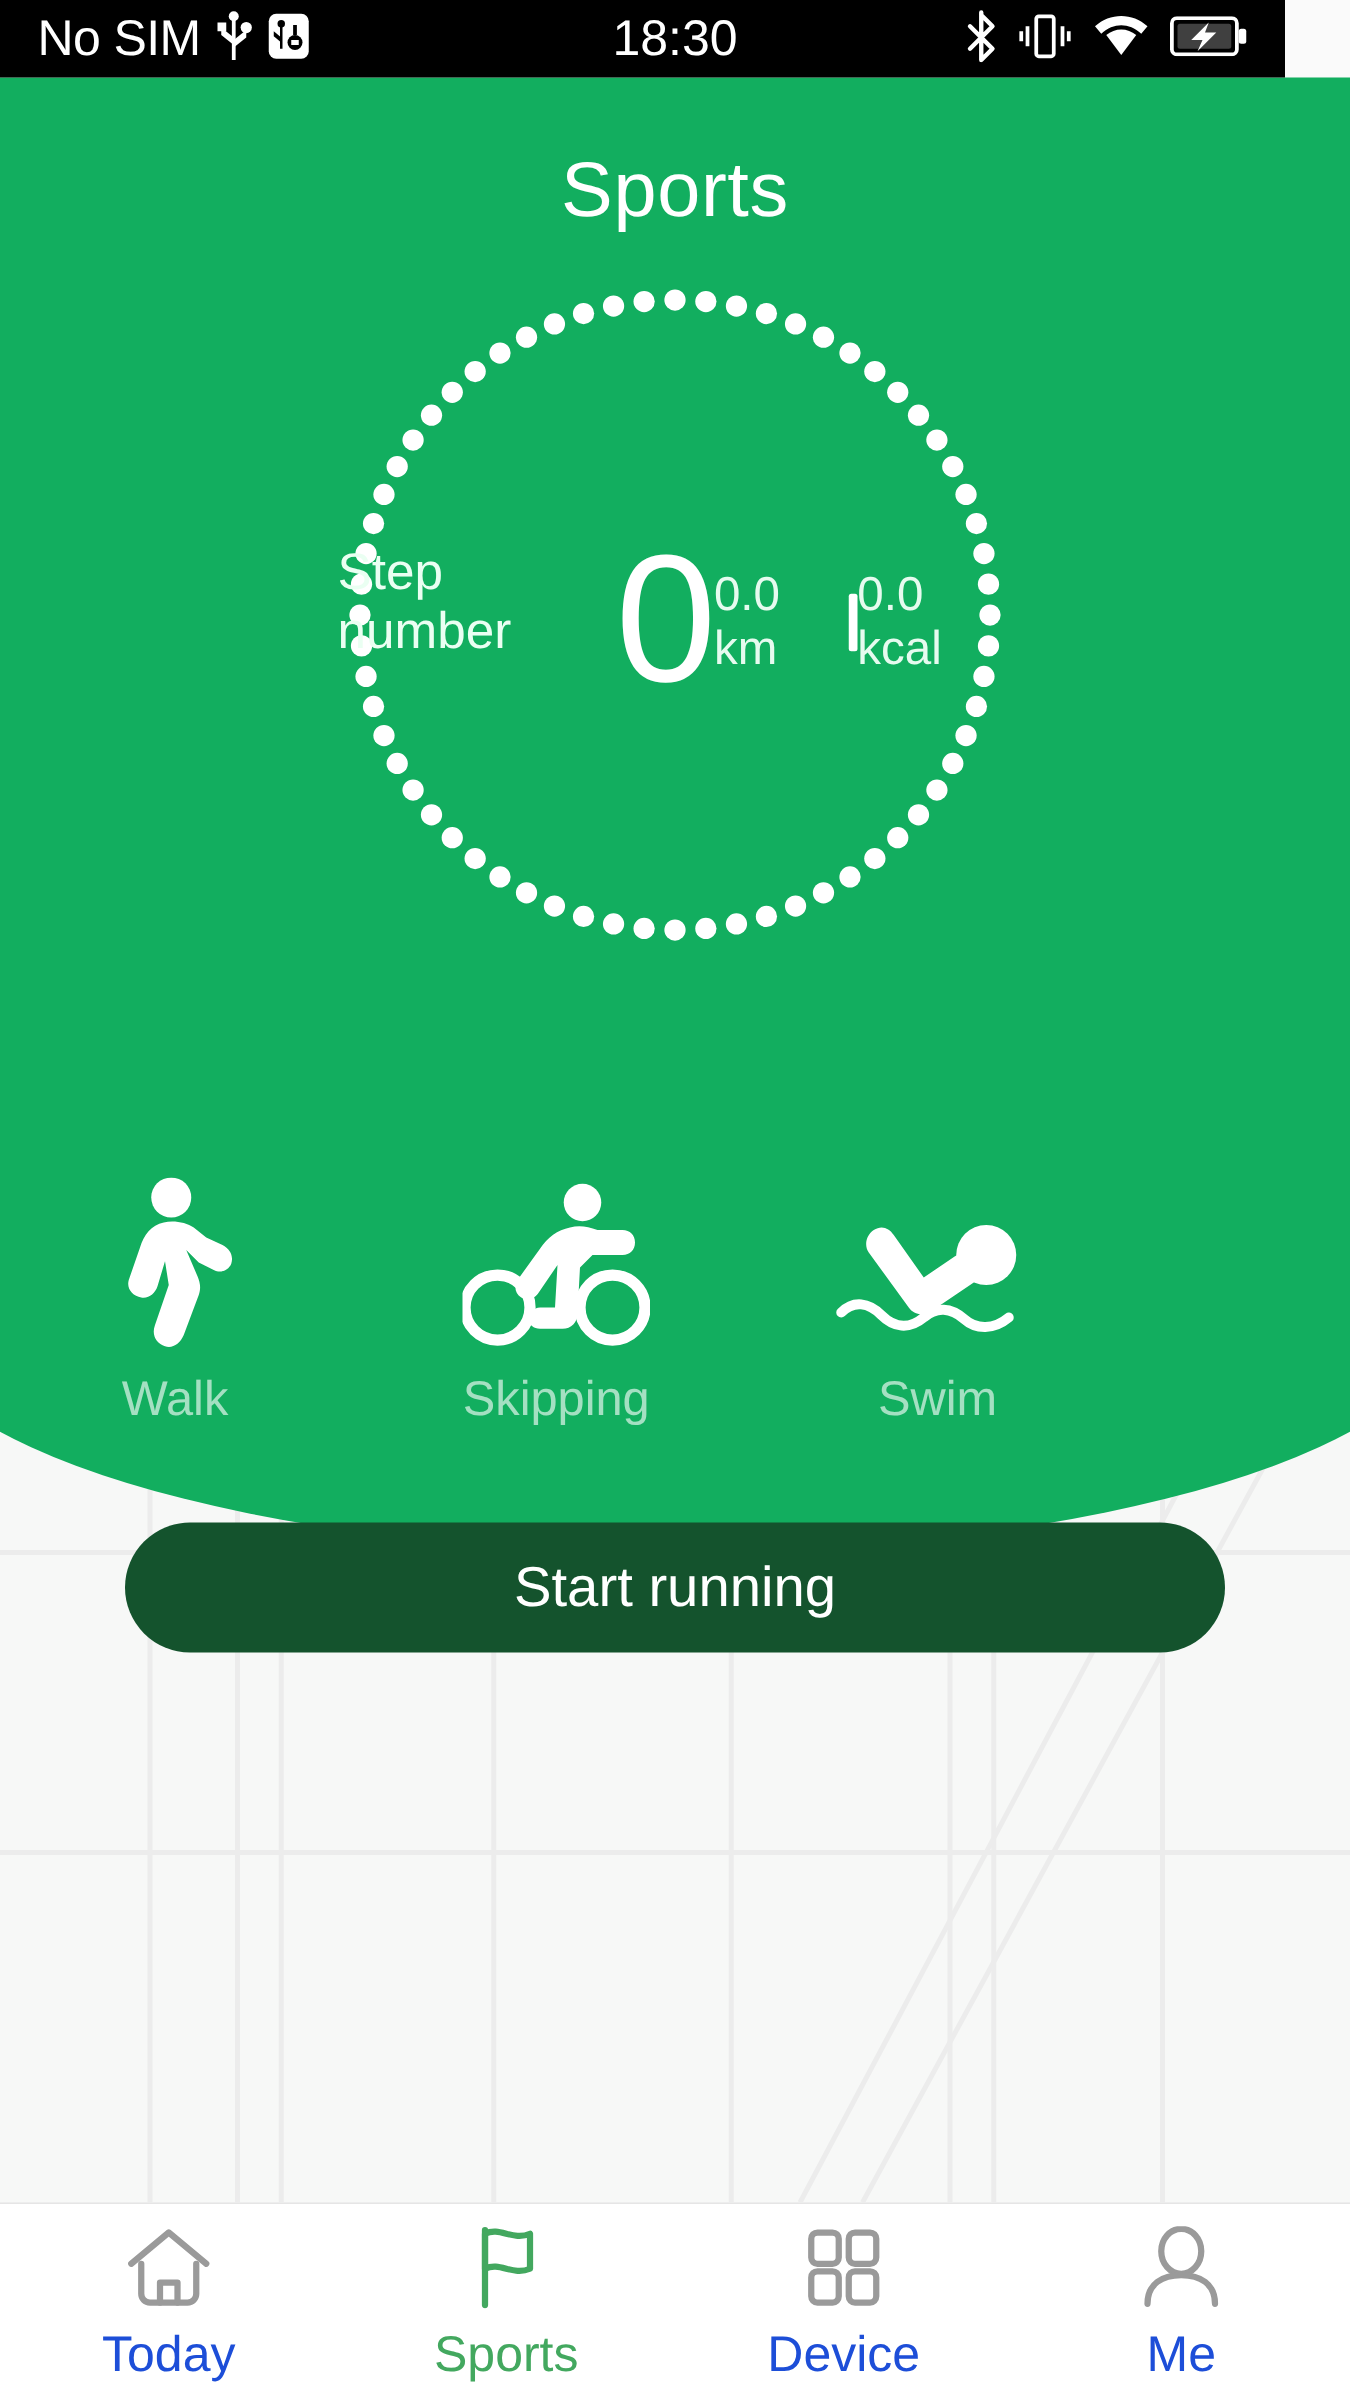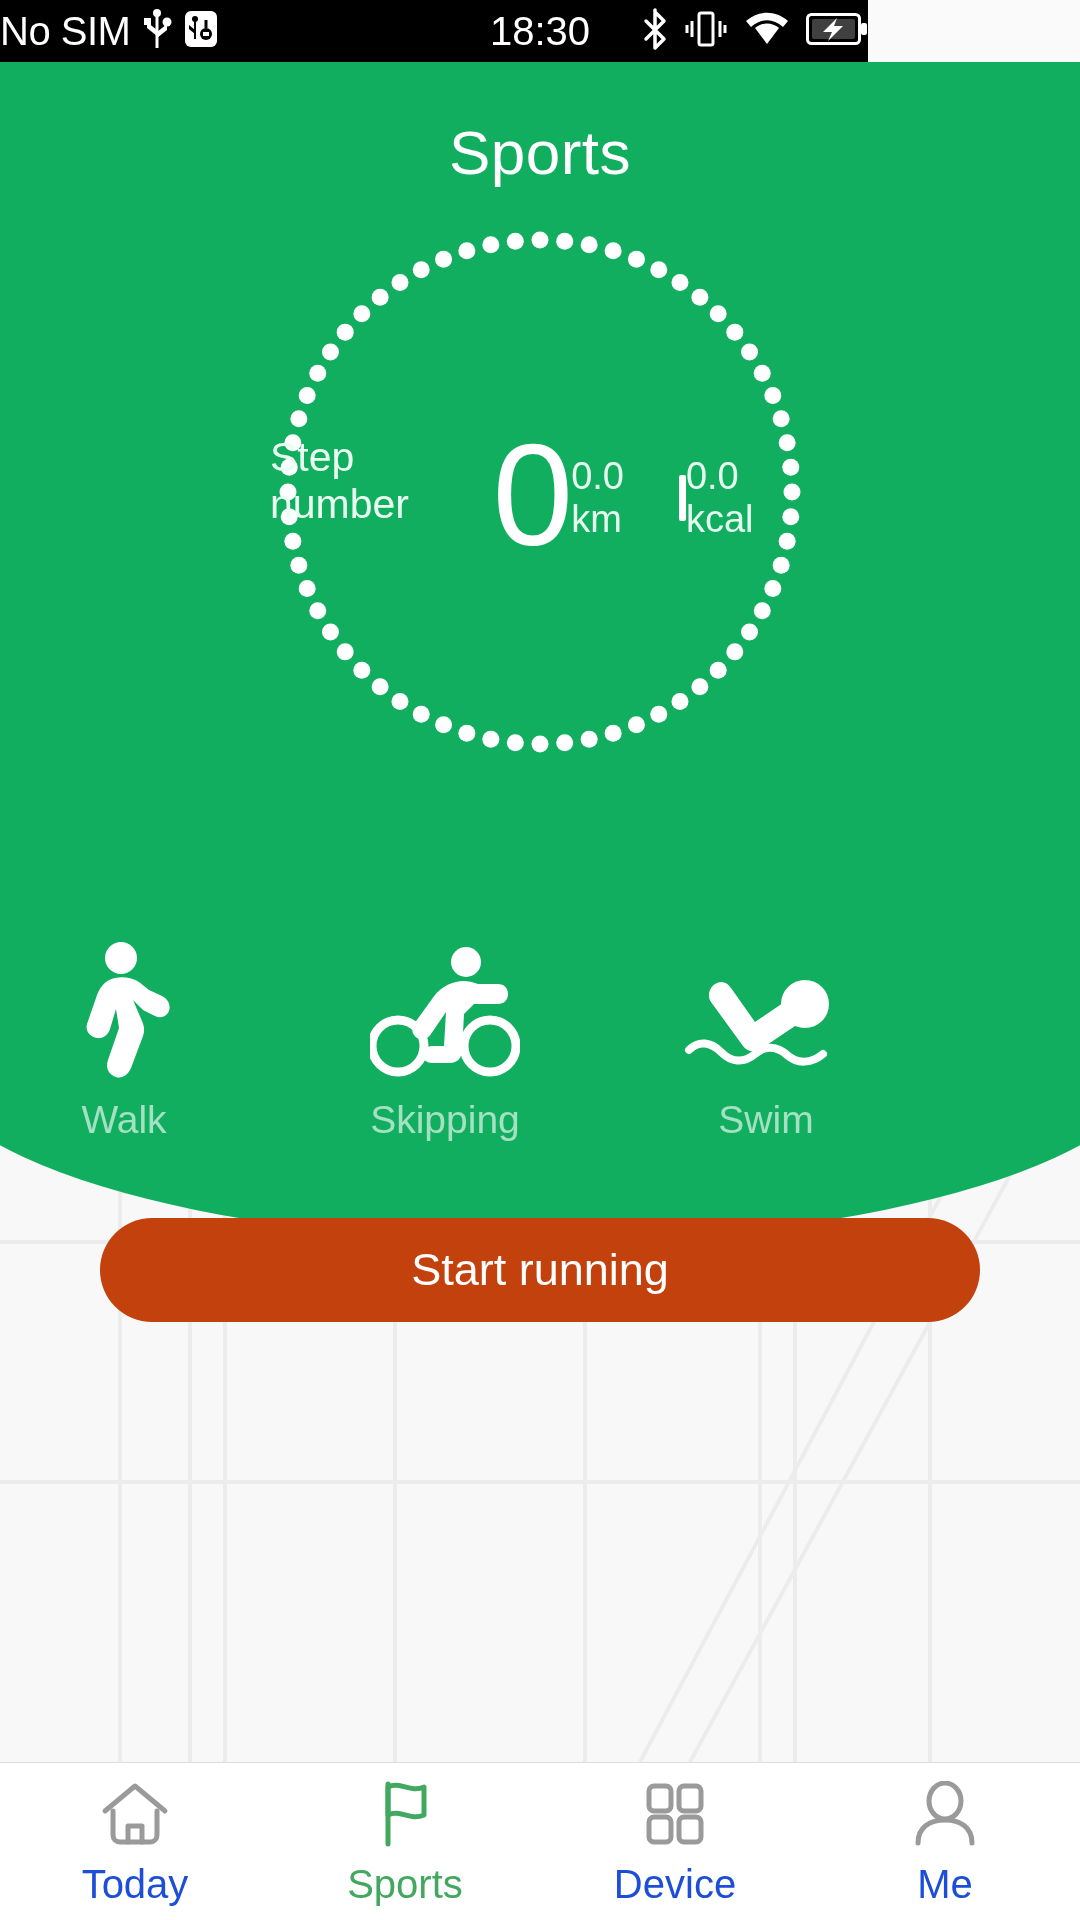--- a/index.html
+++ b/index.html
@@ -5,23 +5,23 @@
   * { margin:0; padding:0; box-sizing:border-box; }
   html,body{
     width:1080px; height:1920px;
     font-family:"Liberation Sans", sans-serif;
     background:#ffffff; overflow:hidden;
   }
   #phone{ position:relative; width:1080px; height:1920px; overflow:hidden; background:#fafafa; }
 
   
   .statusbar{
-    position:absolute; top:0; left:0; width:868px; height:62px;
+    position:absolute; top:0; left:0; width:1028px; height:62px;
     background:#000; color:#fff; display:flex; align-items:center;
-    padding:0 0; z-index:40;
+    padding:0 30px; z-index:40;
   }
   .sb-left{ display:flex; align-items:center; gap:12px; }
   .sb-carrier{ font-size:40px; letter-spacing:-0.5px; font-weight:400; }
   .sb-center{ position:absolute; left:0; width:1080px; text-align:center; pointer-events:none; }
   .sb-clock{ font-size:40px; font-weight:400; }
   .sb-right{ margin-left:auto; display:flex; align-items:center; gap:16px; }
   .ic{ display:block; }
 
   
   .mapbg{
@@ -60,31 +60,31 @@
   .metrics{
     display:flex; align-items:center; margin-top:12px;
     color:#e6fbef; font-size:38px; font-weight:300;
   }
   .metric-divider{ width:7px; height:46px; background:#ffffff; border-radius:2px; }
 
   
   .activities{
     position:absolute; left:0; top:880px; width:890px;
     display:flex; align-items:flex-end; justify-content:space-between;
-    padding:0 24px;
+    padding:0 40px;
   }
   .activity{ width:200px; display:flex; flex-direction:column; align-items:center; }
   .activity .glyph{ height:140px; display:flex; align-items:flex-end; justify-content:center; }
   .activity .alabel{ margin-top:16px; font-size:39px; font-weight:300; color:rgba(255,255,255,0.62); }
   .activity.active .alabel{ color:#ffffff; }
 
   
   .start-btn{
     position:absolute; left:100px; top:1218px; width:880px; height:104px;
-    background:#c2410c; border-radius:52px; z-index:10;
+    background:#14532d; border-radius:52px; z-index:10;
     display:flex; align-items:center; justify-content:center;
     color:#ffffff; font-size:45px; font-weight:300;
     border:none; cursor:pointer;
   }
 
   
   .bottomnav{
     position:absolute; left:0; bottom:0; width:1080px; height:158px;
     background:#ffffff; border-top:1px solid #dddddd;
     display:flex; align-items:center; z-index:30;

